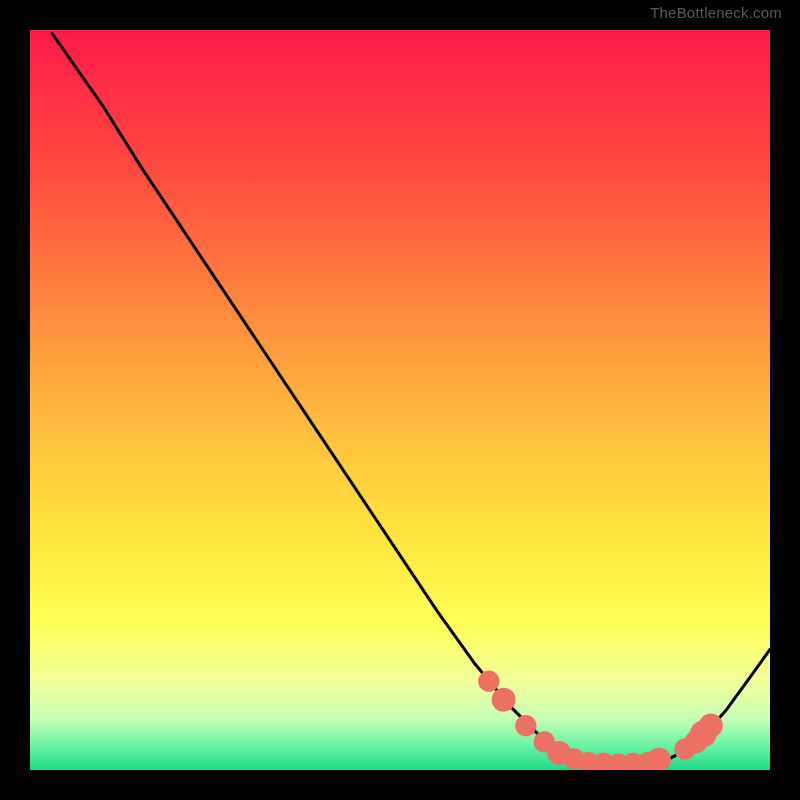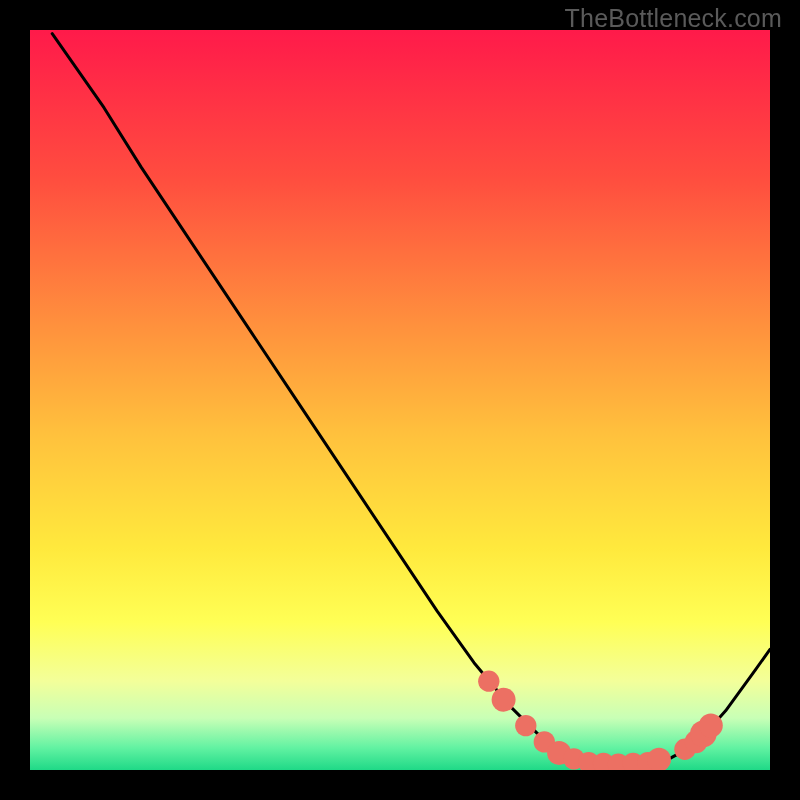--- a/index.html
+++ b/index.html
@@ -8,21 +8,21 @@
     height: 800px;
     background: #000;
     position: relative;
     font-family: Arial, Helvetica, sans-serif;
     overflow: hidden;
   }
   .watermark {
     position: absolute;
     top: 4px;
     right: 18px;
-    font-size: 25px;
+    font-size: 15px;
     font-weight: 500;
     color: #5a5a5a;
     letter-spacing: 0.2px;
     z-index: 50;
   }
   .plot {
     position: absolute;
     left: 30px;
     top: 30px;
     width: 740px;

